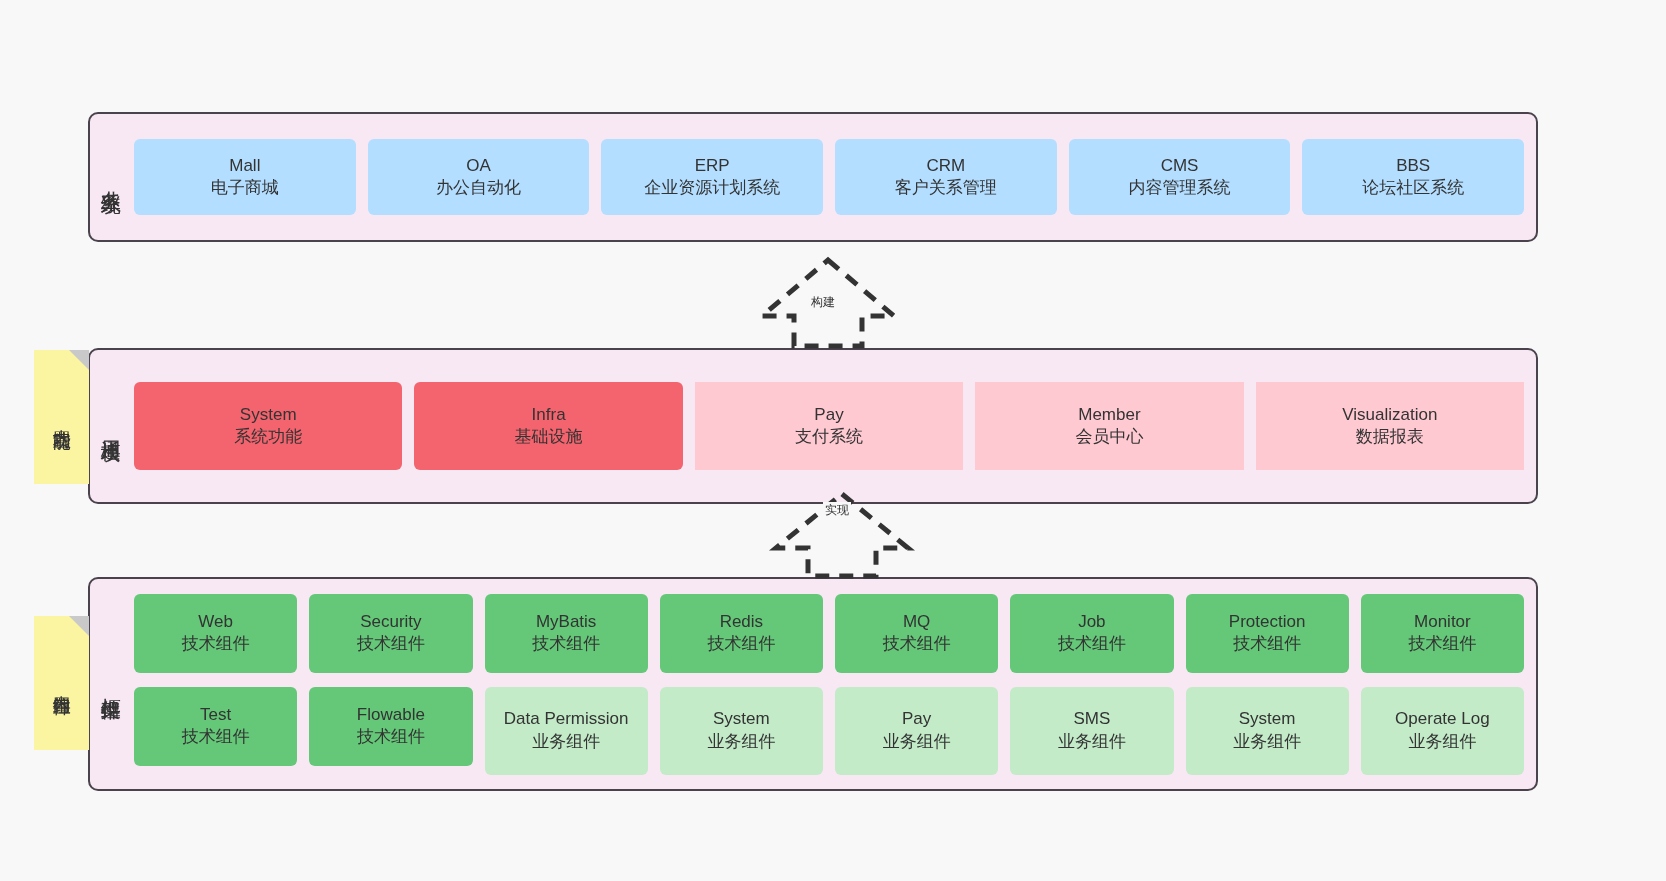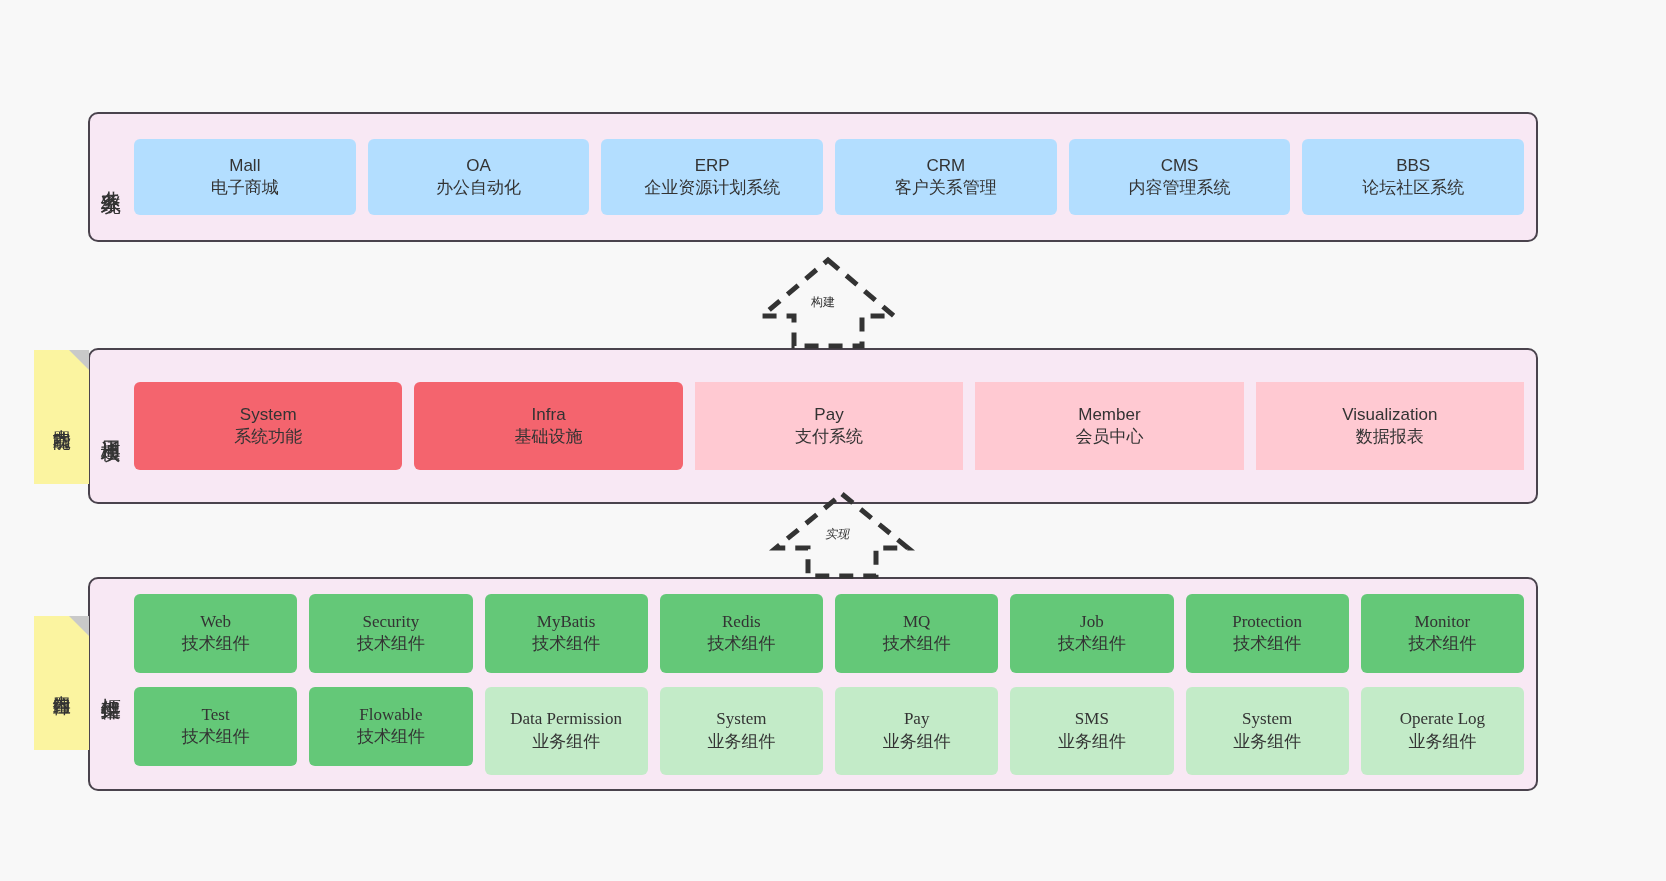--- a/index.html
+++ b/index.html
@@ -50,21 +50,20 @@
     justify-content:center;
     gap:14px;
     padding:10px 12px 10px 2px;
   }
   .row{
     display:flex;
     align-items:stretch;
     justify-content:center;
     gap:12px;
     width:100%;
-    font-family:Liberation Serif, serif;
   }
 
   
   .card{
     box-sizing:border-box;
     flex:1 1 0;
     display:flex;
     flex-direction:column;
     align-items:center;
     justify-content:center;
@@ -198,21 +197,21 @@
       </div>
 
     </div>
   </div>
 
   <div class="arrow" style="left:772px;top:490px;">
     <svg width="140" height="88" viewBox="0 0 140 88">
       <path d="M70 4 L136 58 L104 58 L104 86 L36 86 L36 58 L4 58 Z" fill="none" stroke="#333333" stroke-width="5" stroke-dasharray="14,10" stroke-linecap="butt"></path>
     </svg>
   </div>
-  <div class="arrow-label" style="left:823px;top:526px;font-style:italic;">实现</div>
+  <div class="arrow-label" style="left:823px;top:502px;">实现</div>
 
   <div class="sticky" style="left:34px;top:616px;height:134px;">
     <span class="fold"></span>
     <span>内置组件</span>
   </div>
 
   <div class="layer" style="left:88px;top:577px;width:1450px;height:214px;">
     <div class="layer-title">框架组件</div>
     <div class="layer-body two-rows">
 

